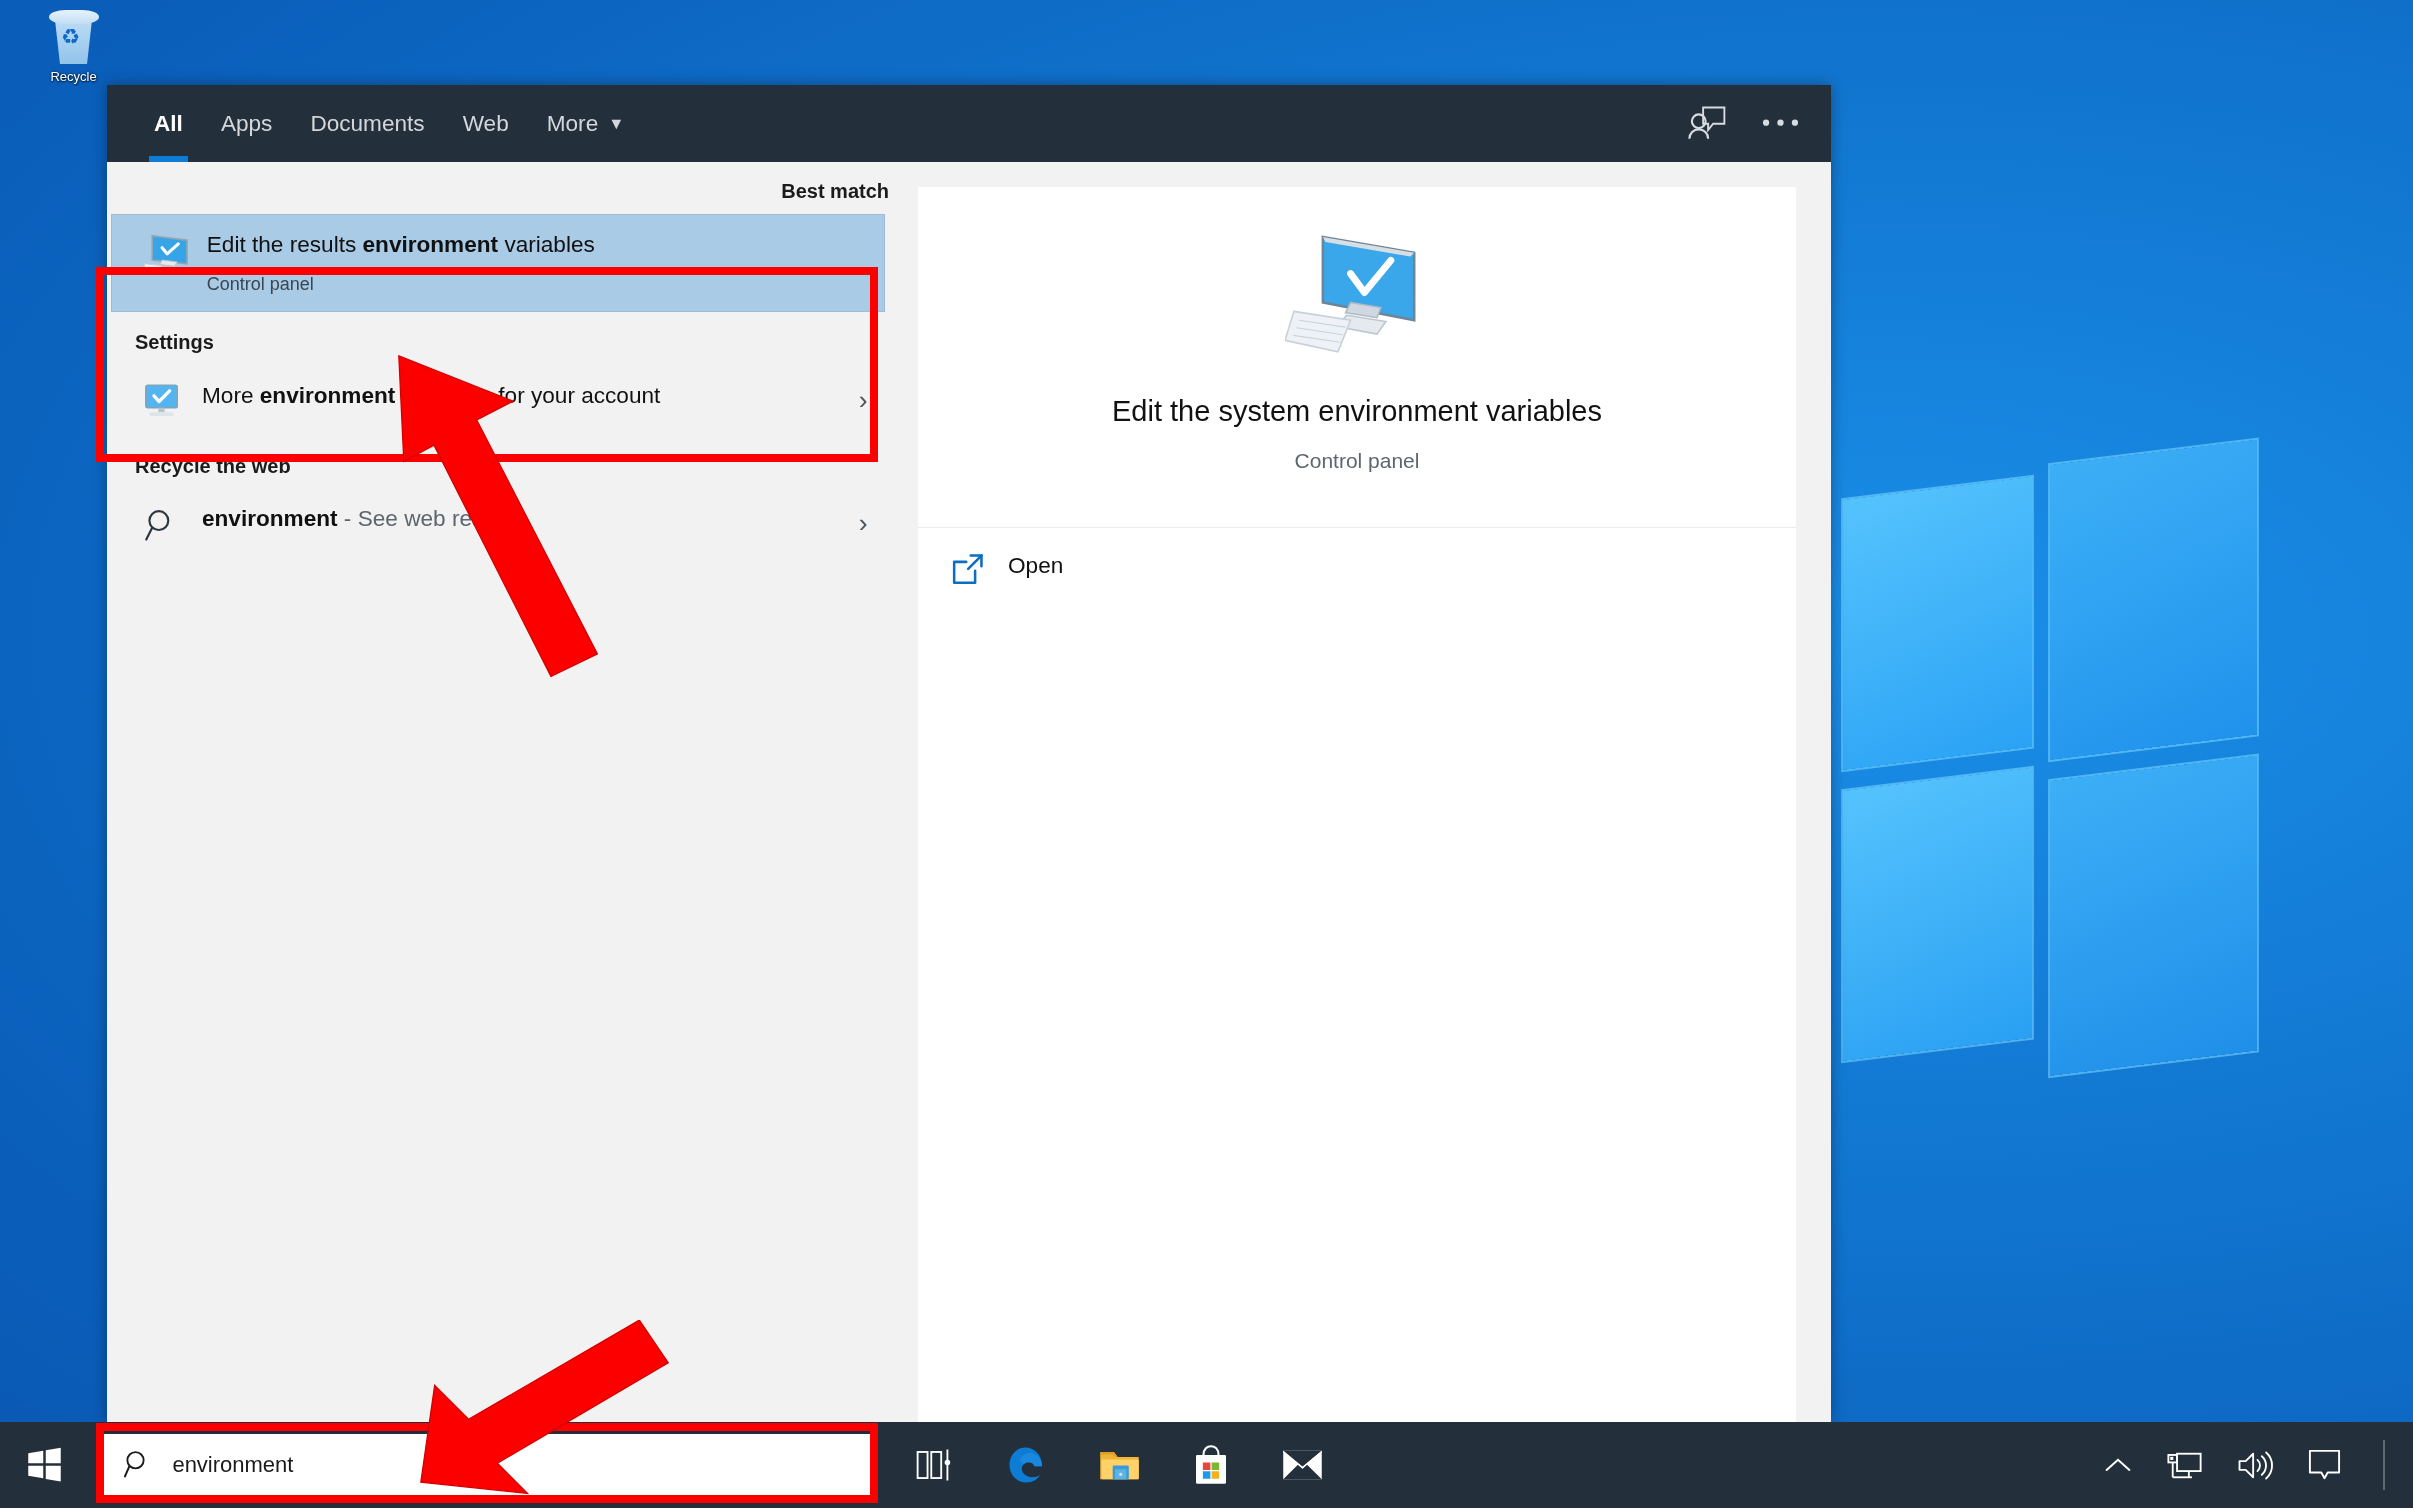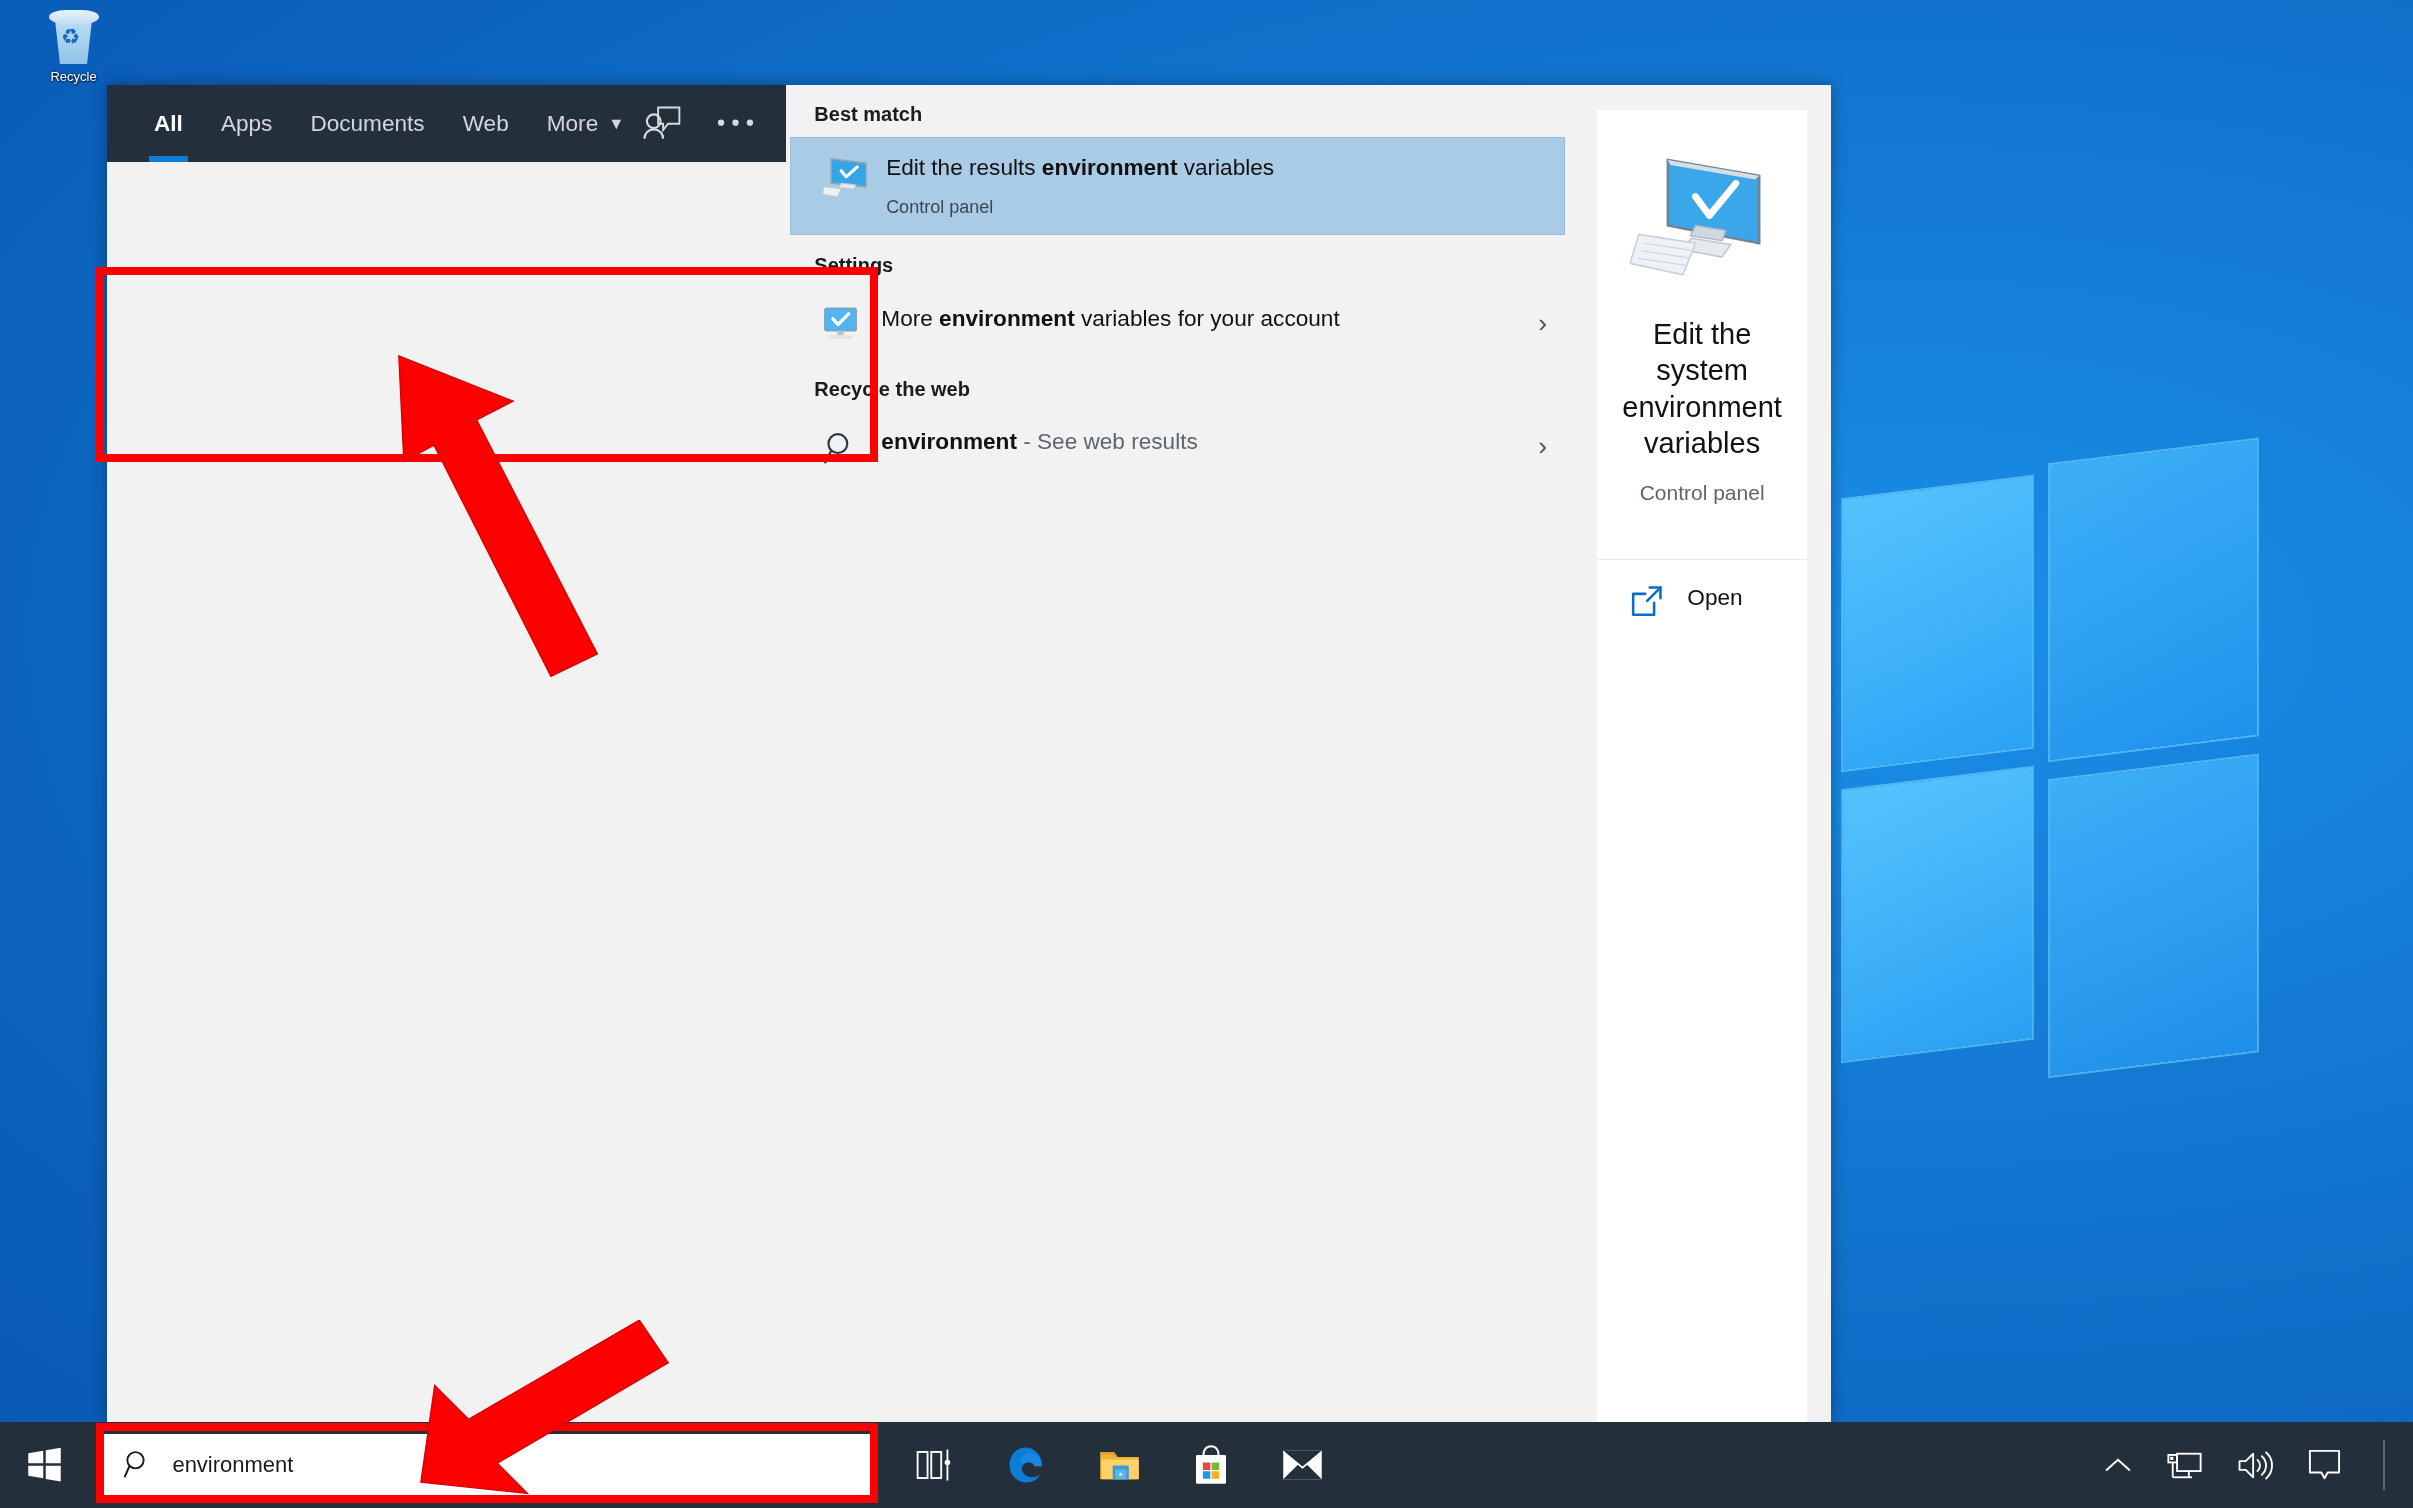--- a/index.html
+++ b/index.html
@@ -75,21 +75,21 @@
 
   
   #search-panel {
     position: absolute;
     left: 107px; top: 85px;
     width: 1724px; height: 1337px;
     background: #f2f2f2;
     box-shadow: 0 0 14px rgba(0,0,0,.35);
     z-index: 5;
     display: flex;
-    flex-direction: row;
+    flex-direction: column;
   }
 
   
   #panel-header {
     height: 77px;
     background: #232f3a;
     display: flex;
     align-items: center;
     padding: 0 31px 0 28px;
     flex: 0 0 auto;
@@ -132,21 +132,21 @@
     padding: 0;
     flex: 0 0 auto;
     position: relative;
   }
   .group-title {
     font-size: 20px;
     color: #1b1b1b;
     font-weight: 600;
     padding: 19px 0 11.3px 28px;
   }
-  #best-match-group .group-title { padding-top: 17.6px; }
+  #best-match-group .group-title { padding-top: 17.6px; text-align: right; }
 
   .result-row {
     display: flex;
     align-items: flex-start;
     padding: 16.3px 17.6px 16.3px 28px;
     cursor: pointer;
   }
   .result-row .ricon {
     flex: 0 0 auto;
     width: 53px;

